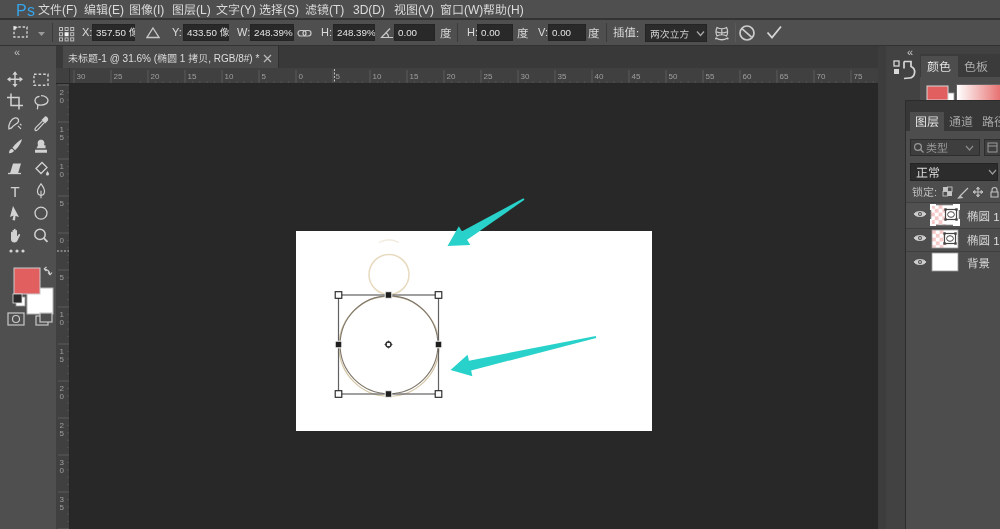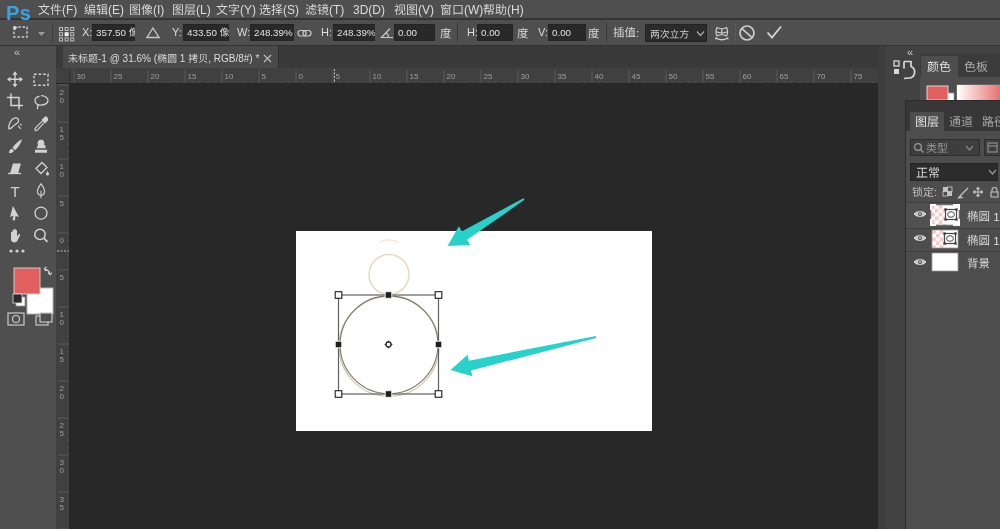--- a/index.html
+++ b/index.html
@@ -59,21 +59,21 @@
   </svg>
 <div style="position:absolute;left:0;top:0;width:1000px;height:529px;background:#4f4f4f"></div>
 <div style="position:absolute;left:0;top:17.5px;width:1000px;height:2px;background:#343434"></div>
 <div style="position:absolute;left:0;top:45px;width:1000px;height:1px;background:#323232"></div>
 <div style="position:absolute;left:56px;top:46px;width:822px;height:22px;background:#393939"></div>
 <div style="position:absolute;left:56px;top:68px;width:822px;height:16px;background:#404040"></div>
 <div style="position:absolute;left:56px;top:84px;width:14px;height:445px;background:#404040"></div>
 <div style="position:absolute;left:70px;top:84px;width:808px;height:445px;background:#282828"></div>
 <div style="position:absolute;left:878px;top:46px;width:122px;height:483px;background:#3d3d3d"></div>
 <div style="position:absolute;left:886px;top:46px;width:114px;height:483px;background:#424242"></div>
-<div style="position:absolute;left:6px;top:2px;font-size:20px;font-weight:bold;color:#36a3ea;letter-spacing:0.3px">Ps</div>
+<div style="position:absolute;left:16px;top:2px;font-size:16px;font-weight:normal;color:#36a3ea;letter-spacing:0.3px">Ps</div>
 <svg style="position:absolute;left:37.5px;top:1.5px;overflow:hidden;" width="42" height="17">
     <use href="#u6587" transform="translate(0.0,12.0) scale(0.0120,-0.0120)" fill="#dcdcdc"></use>
     <use href="#u4ef6" transform="translate(12.0,12.0) scale(0.0120,-0.0120)" fill="#dcdcdc"></use>
     <text x="24.0" y="12.0" font-size="12px" fill="#dcdcdc">(F)</text>
   </svg>
 <svg style="position:absolute;left:84px;top:1.5px;overflow:hidden;" width="43" height="17">
     <use href="#u7f16" transform="translate(0.0,12.0) scale(0.0120,-0.0120)" fill="#dcdcdc"></use>
     <use href="#u8f91" transform="translate(12.0,12.0) scale(0.0120,-0.0120)" fill="#dcdcdc"></use>
     <text x="24.0" y="12.0" font-size="12px" fill="#dcdcdc">(E)</text>
   </svg>

